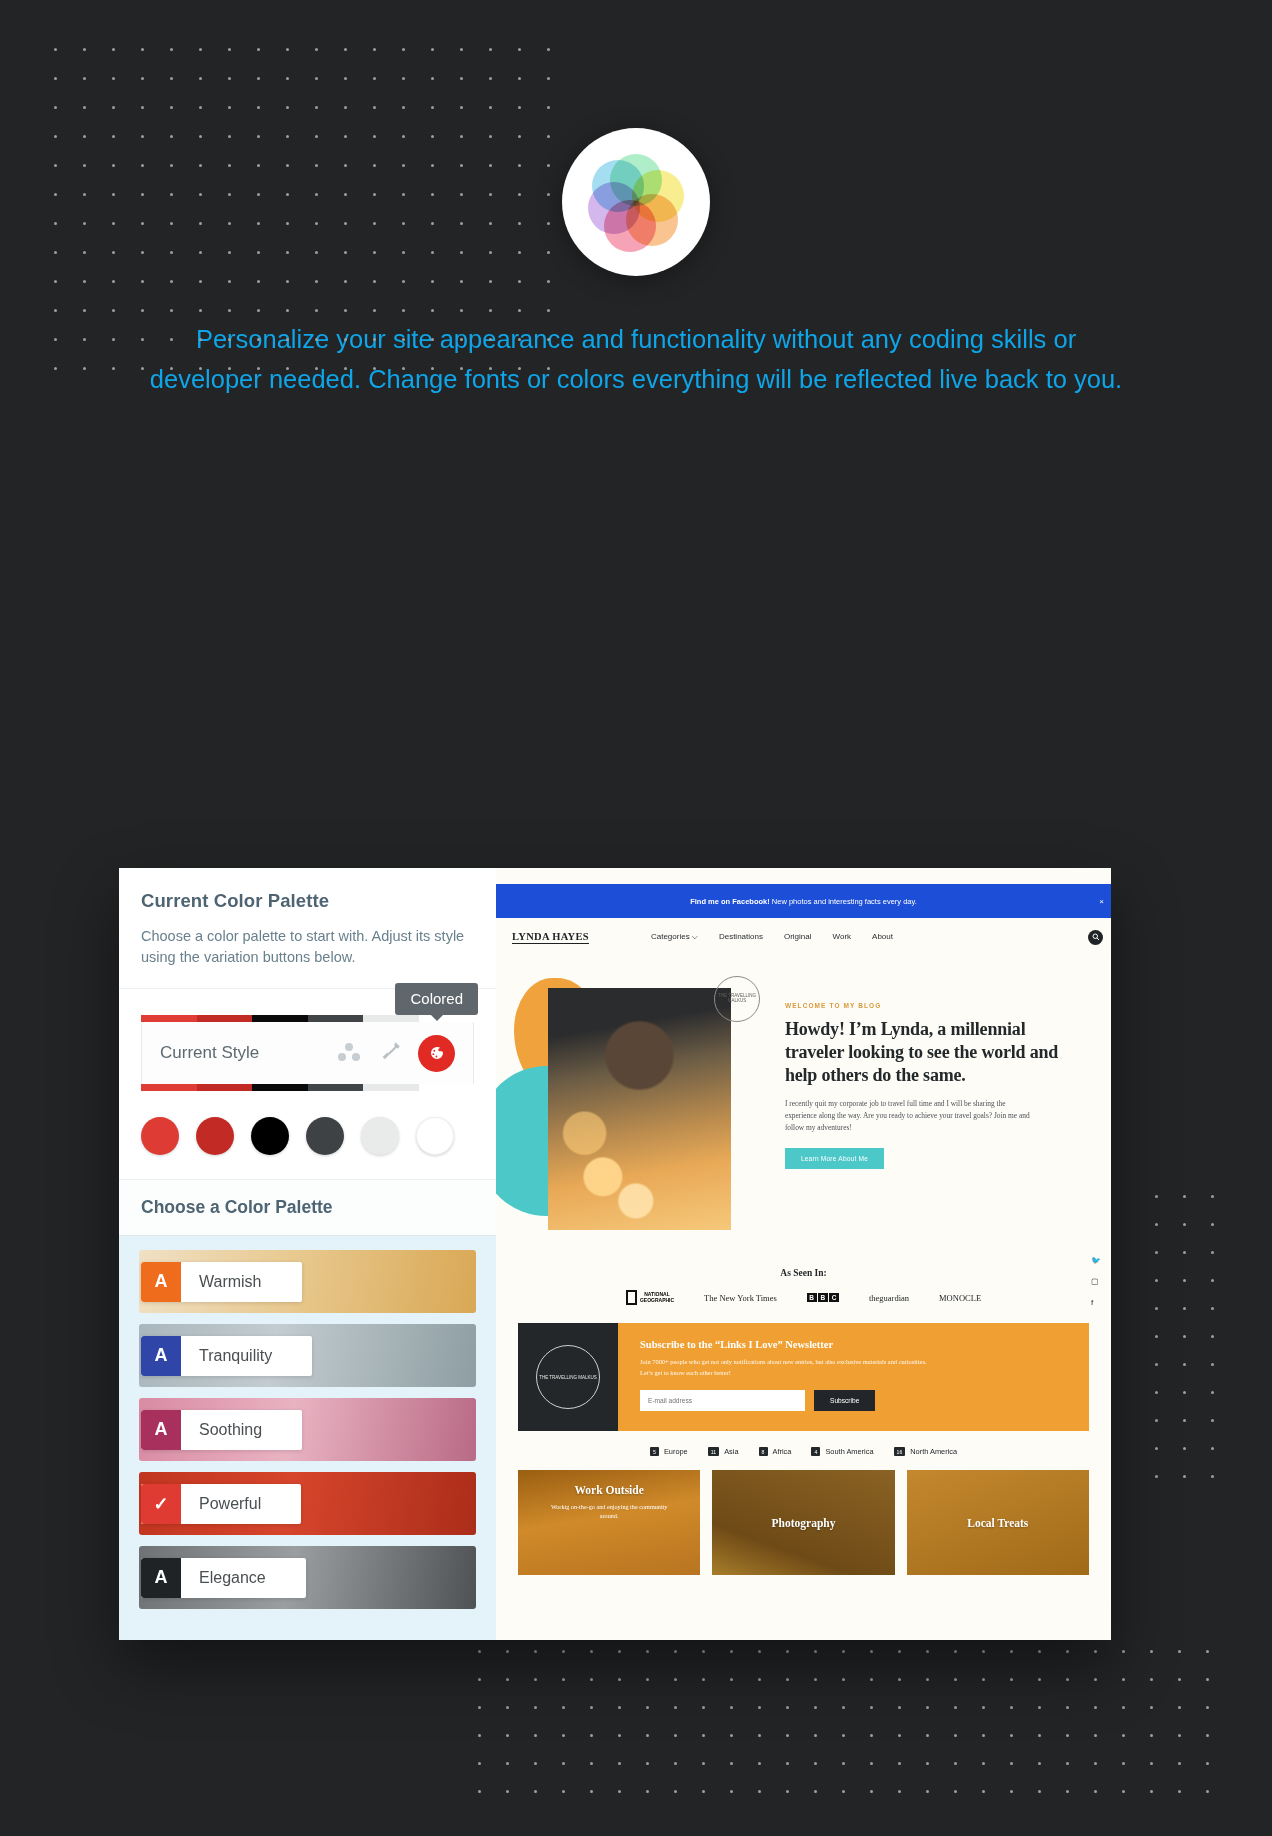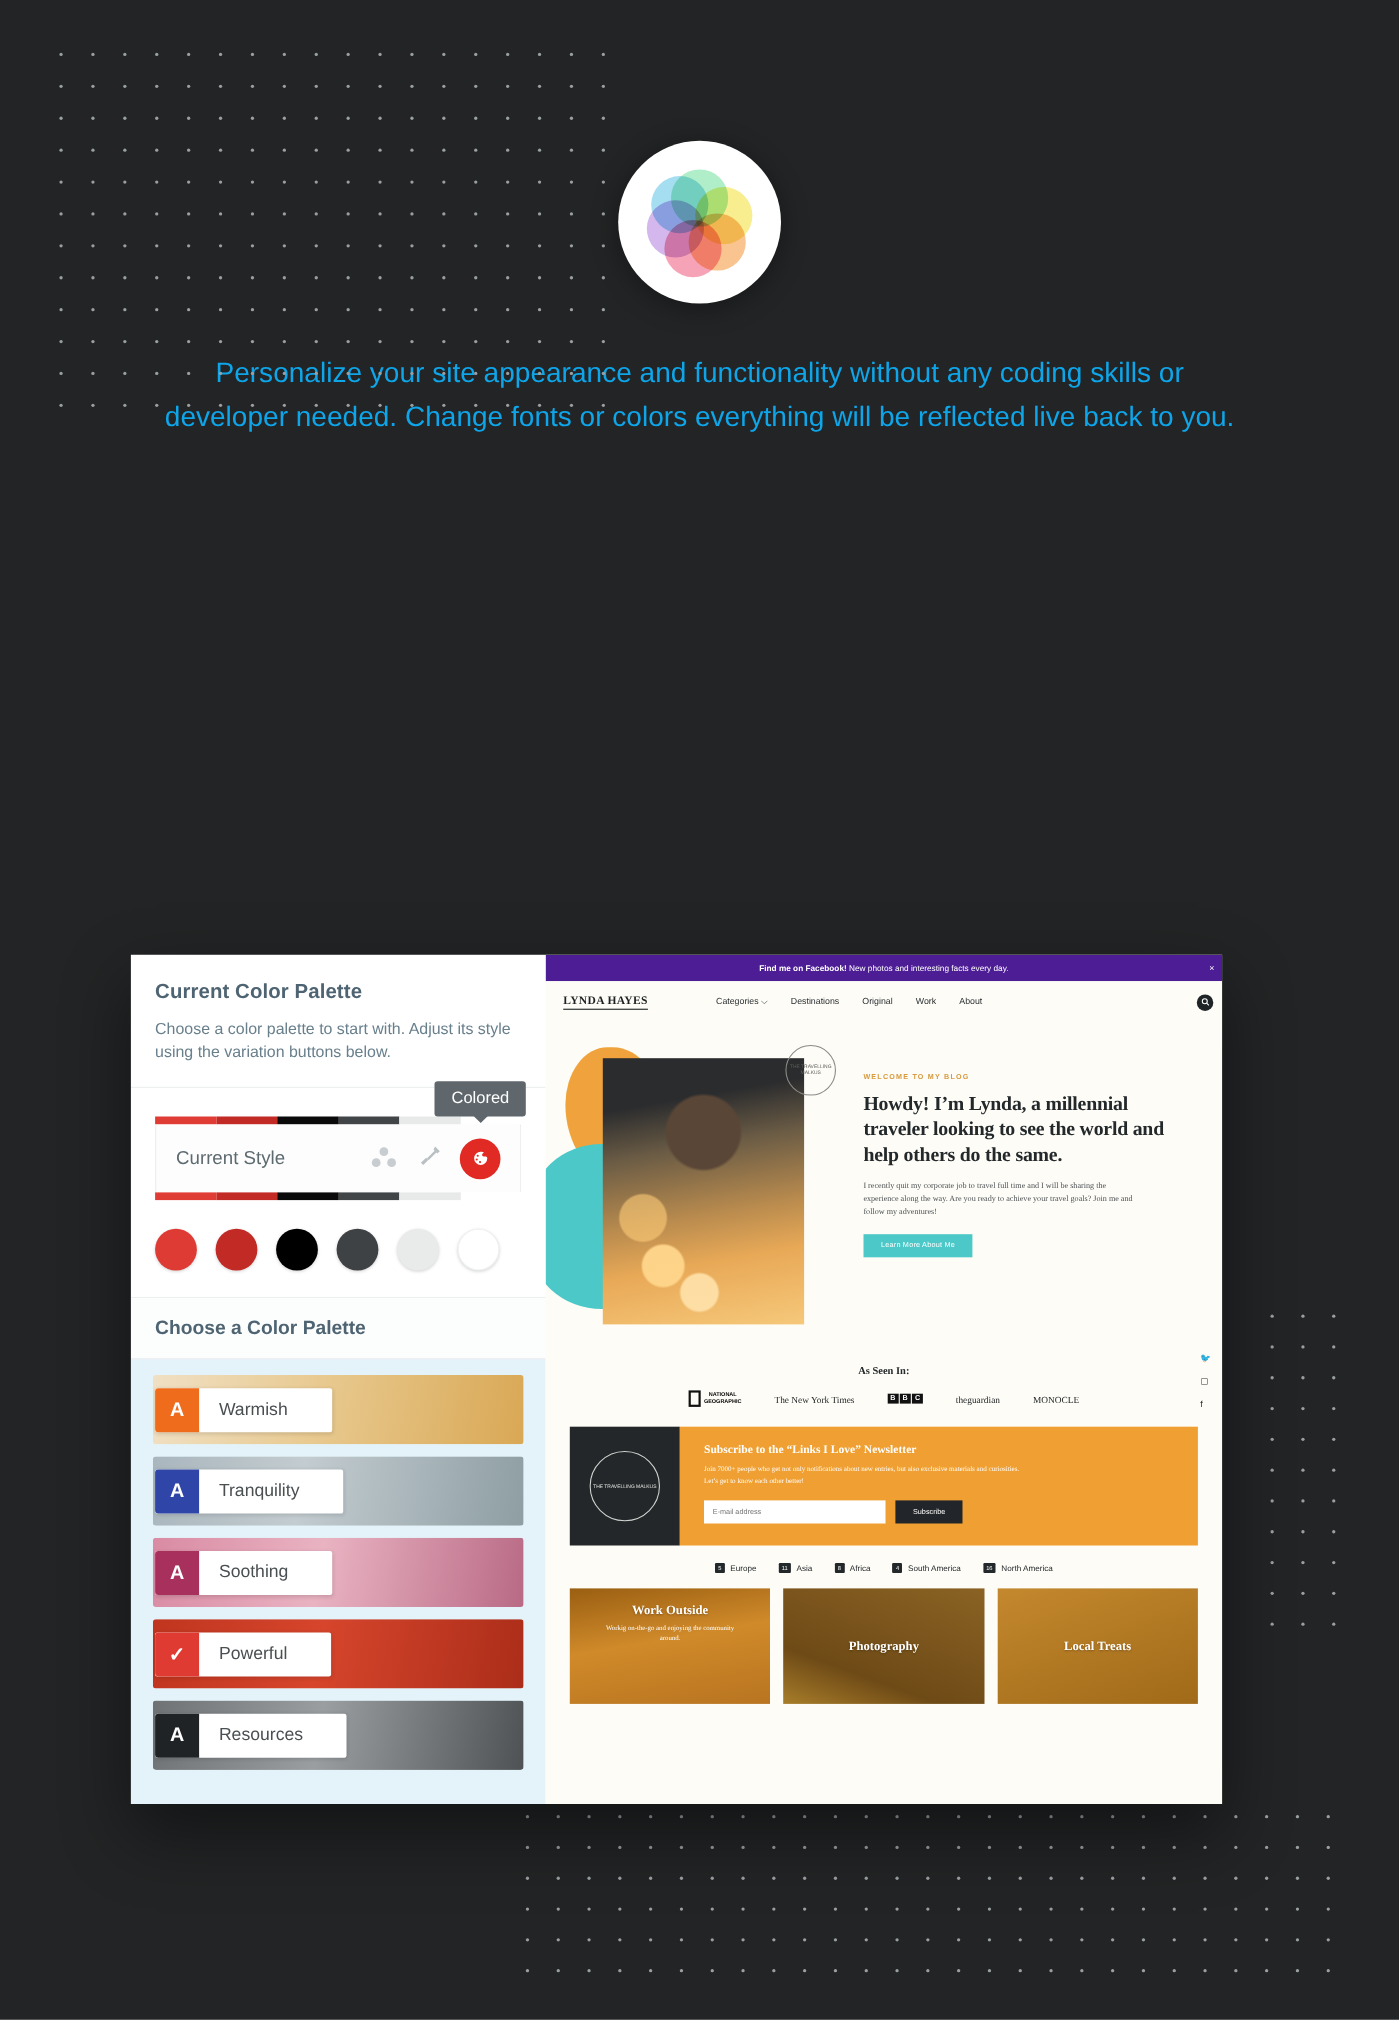--- a/index.html
+++ b/index.html
@@ -111,22 +111,22 @@
   }
   .chip .badge {
     width:40px; height:40px; display:flex; align-items:center; justify-content:center;
     color:#fff; font-size:18px; font-weight:600; border-radius:3px 0 0 3px;
   }
   .chip .cname { font-size:16px; color:#4a4f52; padding:0 10px 0 18px; white-space:nowrap; }
 
   
   .preview { flex:1; background:#fdfcf7; position:relative; overflow:hidden; }
   .pv-banner {
-    background:#4c1d95; height:24px; display:flex; align-items:center; justify-content:center;
-    color:#fff; font-size:7.5px; position:relative;
+    background:#1d4ed8; height:34px; display:flex; align-items:center; justify-content:center;
+    color:#fff; font-size:7.5px; position:relative;margin-top:16px;
   }
   .pv-banner b { font-weight:700; }
   .pv-banner .x { position:absolute; right:7px; font-size:8px; }
   .pv-nav {
     height:38px; display:flex; align-items:center; padding:0 16px;
     background:#fdfcf7; position:relative;
   }
   .pv-logo { font-size:10.5px; font-weight:700; letter-spacing:.3px; color:#1d2122;
              border-bottom:1.5px solid #1d2122; padding-bottom:1px; font-family:"Liberation Serif", serif; }
   .pv-links { display:flex; gap:21px; margin-left:62px; }
@@ -739,21 +739,21 @@
           <div class="thumb" style="background: linear-gradient(100deg, rgb(192, 53, 31), rgb(214, 69, 44) 45%, rgb(171, 45, 25));"></div>
           <div class="chip">
             <div class="badge" style="background: rgb(223, 59, 51);">✓</div>
             <div class="cname">Powerful</div>
           </div>
         </div>
         <div class="palette-item">
           <div class="thumb" style="background: linear-gradient(100deg, rgb(110, 114, 117), rgb(154, 158, 161) 45%, rgb(78, 82, 85));"></div>
           <div class="chip">
             <div class="badge" style="background: rgb(31, 35, 38);">A</div>
-            <div class="cname">Resources</div>
+            <div class="cname">Elegance</div>
           </div>
         </div>
       </div>
   </div>
 
   <div class="preview">
 
     <div class="pv-banner">
       <span><b>Find me on Facebook!</b>
       <span>New photos and interesting facts every day.</span></span>

